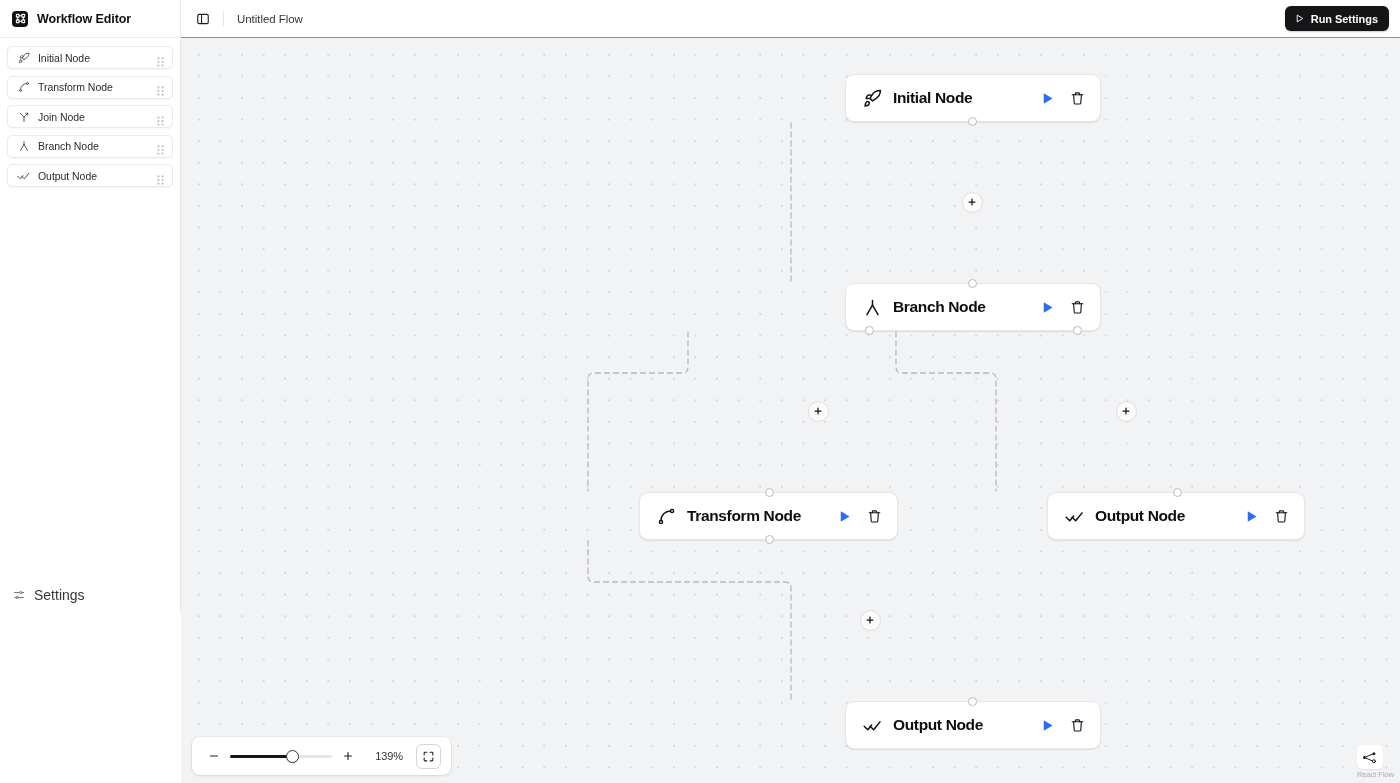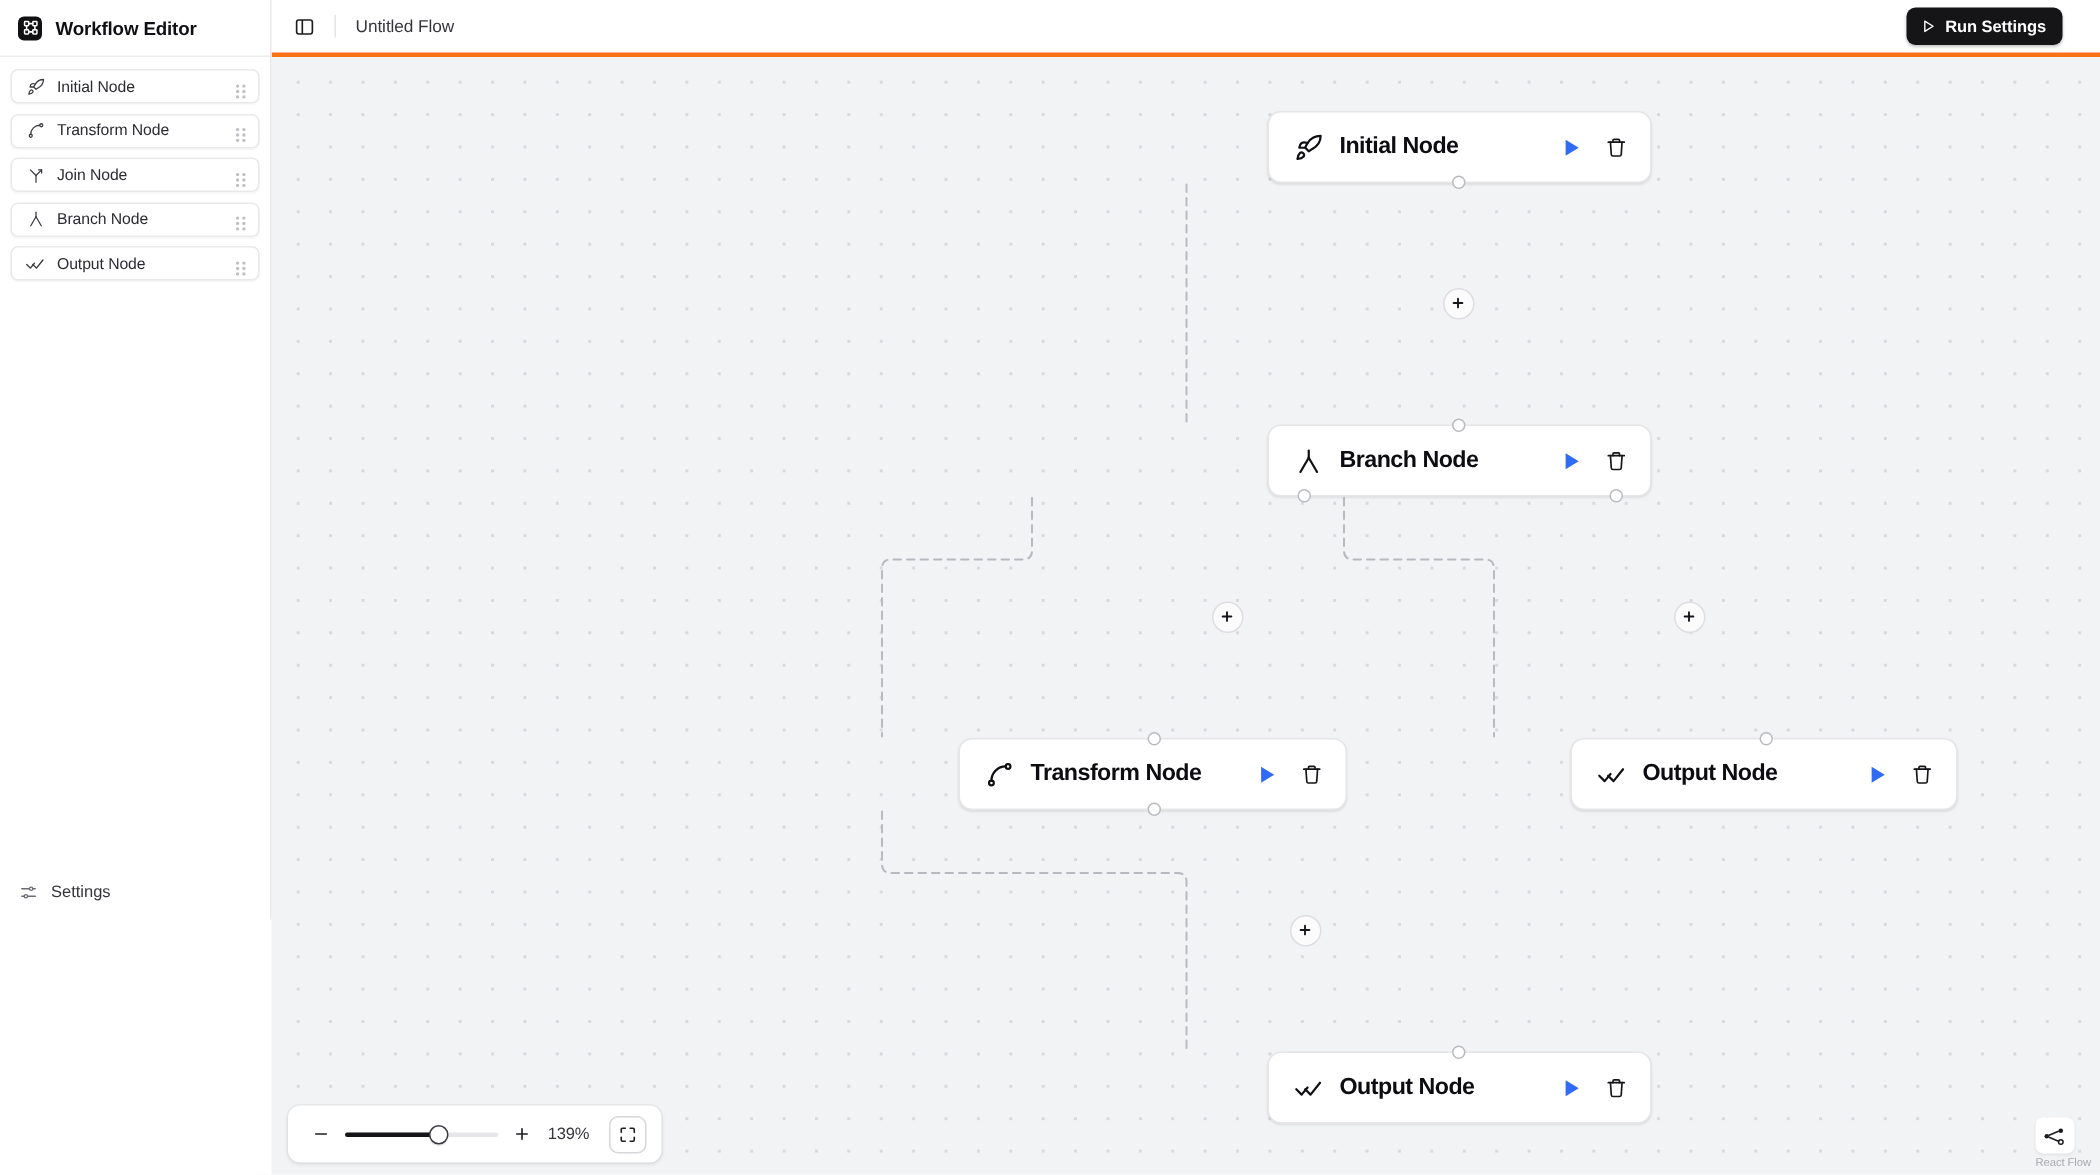--- a/index.html
+++ b/index.html
@@ -55,30 +55,30 @@
   .palette-icon { width: 13px; height: 13px; flex: 0 0 13px; display:flex; align-items:center; justify-content:center; color:#3c3c42; }
   .palette-label { font-size: 10.5px; color: #2b2b31; flex: 1 1 auto; letter-spacing: -0.05px; white-space: nowrap; }
   .drag-dots { width: 7px; height: 10px; flex: 0 0 7px; opacity: .85; }
 
   .sidebar-footer {
     position: absolute; left: 0; bottom: 0;
     width: 181px; height: 36px;
     display: flex; align-items: center; gap: 9px;
     padding: 0 12px;
   }
-  .settings-label { font-size: 11px; color: #35353b; }
+  .settings-label { font-size: 14px; color: #35353b; }
 
   
   .main { position: relative; flex: 1 1 auto; height: 783px; }
   .topbar {
     position: absolute; top: 0; left: 0; right: 0; height: 38px;
     background: #ffffff;
-    border-bottom: 3px solid #f97316;
+    border-bottom: 1px solid #f97316;
     display: flex; align-items: center;
-    padding: 0 25px 0 12px;
+    padding: 0 11px 0 12px;
     z-index: 25;
     justify-content: space-between;
   }
   .panel-toggle {
     width: 20px; height: 20px; border-radius: 4px;
     display: flex; align-items: center; justify-content: center;
     color: #1d1d22; cursor: pointer; background: transparent; border: none; padding: 0;
   }
   .topbar-sep { width: 1px; height: 15px; background: #e4e4e6; margin: 0 13px 0 10px; }
   .flow-title { font-size: 11.5px; color: #35353b; letter-spacing: -0.05px; }
@@ -165,21 +165,21 @@
   .zbtn { width: 20px; height: 20px; display:flex; align-items:center; justify-content:center; cursor:pointer; color:#1f1f24; border:none; background:transparent; padding:0; }
   .slider { position: relative; width: 102px; height: 18px; margin: 0 6px; display: flex; align-items: center; cursor: pointer; }
   .slider-track { position: absolute; left: 0; right: 0; height: 3px; border-radius: 2px; background: #e6e6ea; }
   .slider-fill { position: absolute; left: 0; width: 62px; height: 3px; border-radius: 2px; background: #151518; }
   .slider-thumb {
     position: absolute; left: 56px;
     width: 13px; height: 13px; border-radius: 50%;
     background: #ffffff; border: 1.5px solid #3a3a40;
     box-shadow: 0 1px 1px rgba(0,0,0,0.12);
   }
-  .zoom-pct { font-size: 11px; color: #35353b; margin: 0 12px 0 6px; min-width: 30px; text-align: center; letter-spacing: -0.1px; }
+  .zoom-pct { font-size: 11px; color: #35353b; margin: 0 12px 0 16px; min-width: 30px; text-align: center; letter-spacing: -0.1px; }
   .fit-btn {
     width: 25px; height: 25px; border-radius: 6px;
     border: 1px solid #d7d7db; background: #ffffff;
     display: flex; align-items: center; justify-content: center;
     cursor: pointer; color: #1f1f24; padding: 0;
   }
 
   .attribution {
     position: absolute; right: 6px; bottom: 4px;
     display: flex; flex-direction: column; align-items: flex-start; gap: 1px;

